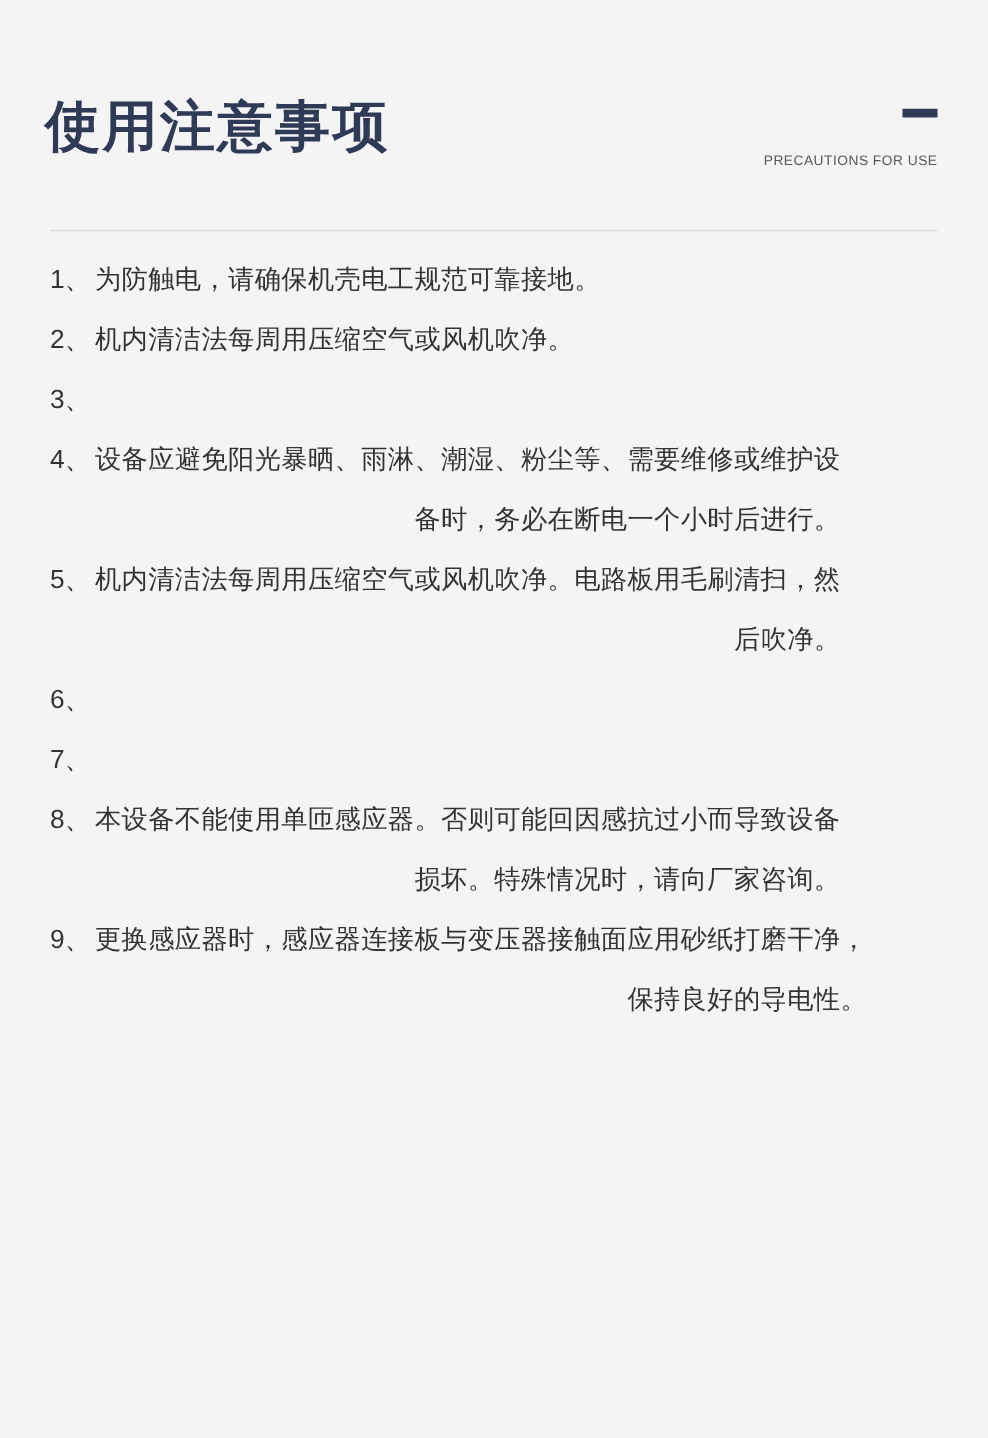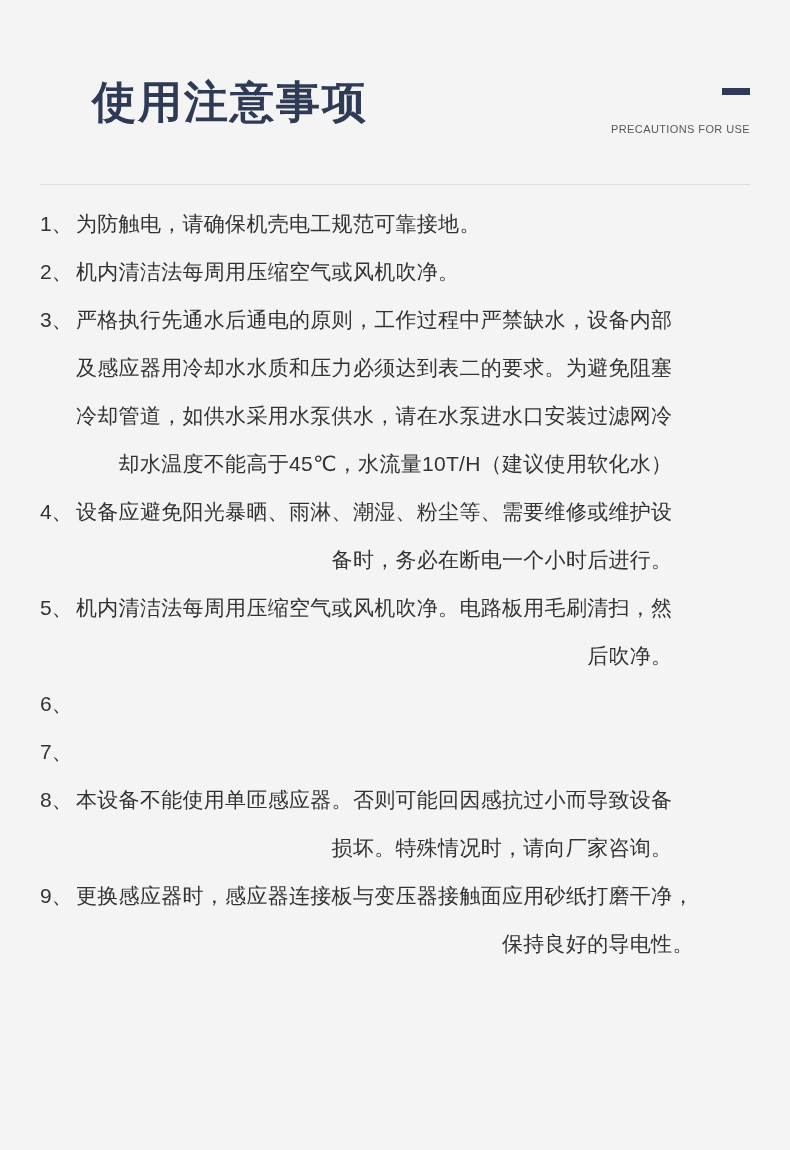--- a/index.html
+++ b/index.html
@@ -16,22 +16,21 @@
   }
   .page {
     position: relative;
     width: 790px;
     height: 1150px;
     background: var(--bg);
     overflow: hidden;
   }
   .header {
     position: relative;
-    padding: 76px 40px 0 64px;
-    margin-left: 28px;
+    padding: 76px 40px 0 36px;
   }
   .page-title {
     font-size: 44px;
     line-height: 52px;
     font-weight: 700;
     letter-spacing: 2px;
     color: var(--accent);
   }
   .header-right {
     position: absolute;
@@ -101,24 +100,20 @@
       <span class="item-text">为防触电，请确保机壳电工规范可靠接地。</span>
     </li>
 
     <li class="precaution-item">
       <span class="item-number">2、</span>
       <span class="item-text">机内清洁法每周用压缩空气或风机吹净。</span>
     </li>
 
     <li class="precaution-item">
       <span class="item-number">3、</span>
-      <span class="item-text">严格执行先通水后通电的原则，工作过程中严禁缺水，设备内部
-及感应器用冷却水水质和压力必须达到表二的要求。为避免阻塞
-冷却管道，如供水采用水泵供水，请在水泵进水口安装过滤网冷
-却水温度不能高于45℃，水流量10T/H（建议使用软化水）</span>
     </li>
 
     <li class="precaution-item">
       <span class="item-number">4、</span>
       <span class="item-text">设备应避免阳光暴晒、雨淋、潮湿、粉尘等、需要维修或维护设
 备时，务必在断电一个小时后进行。</span>
     </li>
 
     <li class="precaution-item">
       <span class="item-number">5、</span>

